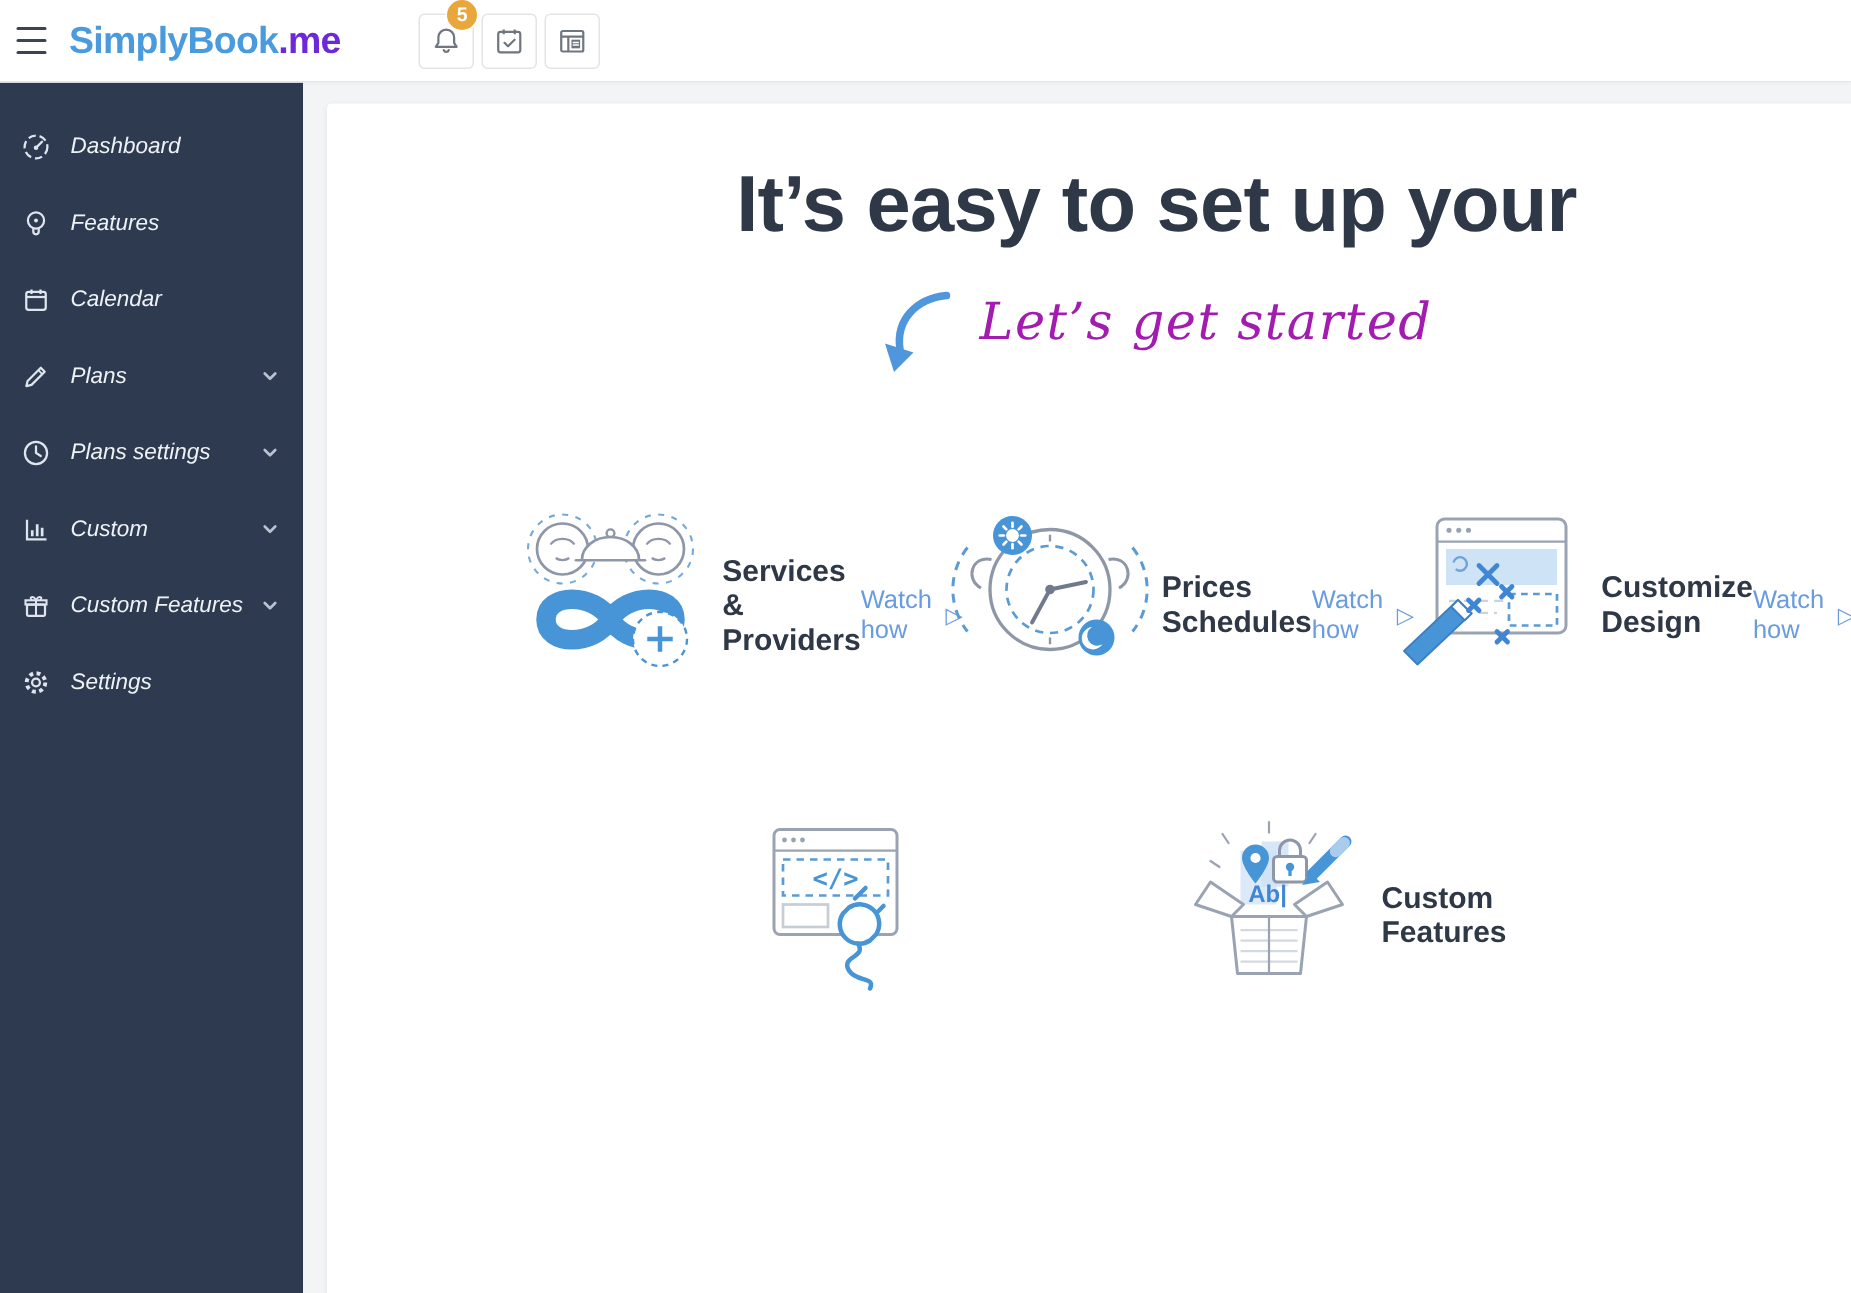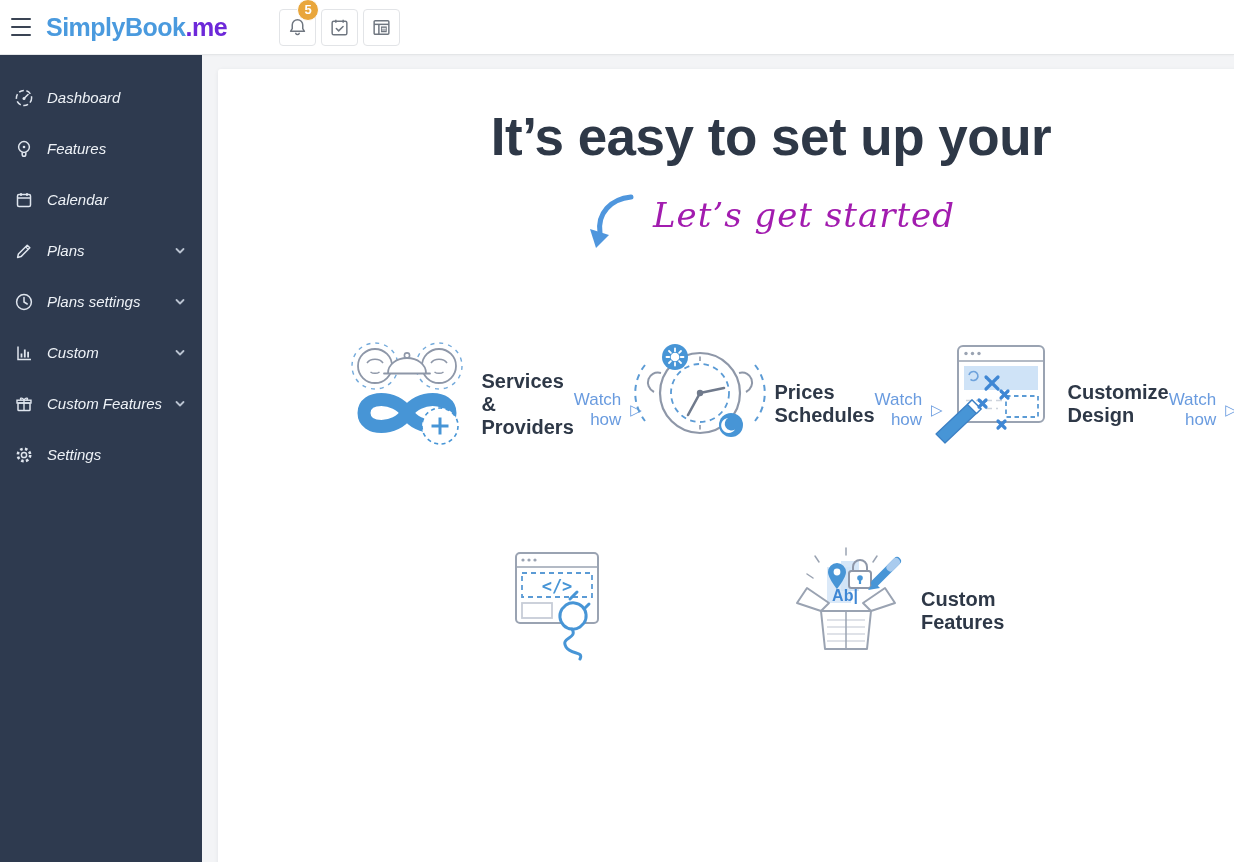--- a/index.html
+++ b/index.html
@@ -65,21 +65,21 @@
   }
 
   .cards-row { display:flex; justify-content:center; margin-top:86px; }
   .cards-row.second { margin-top:90px; }
   .card { width:293px; display:flex; flex-direction:row; align-items:center; }
   .card-iconbox { height:118px; display:flex; align-items:center; justify-content:center; }
   .card-title { margin-top:24px; font-size:20px; font-weight:bold; color:#2e3847; }
   .card .card-title.second-title { margin-top:20px; }
   .watch-how {
     margin-top:36px; font-size:17px; color:#699bdf; cursor:pointer;
-    display:flex; align-items:center; text-decoration:none;text-align:right;
+    display:flex; align-items:center; text-decoration:none;
   }
   .watch-how .tri { font-size:15px; margin-left:9px; }
 </style>
 </head>
 <body>
 
 <div class="header">
   <div class="hamburger">
     <span></span>
       <span></span>

